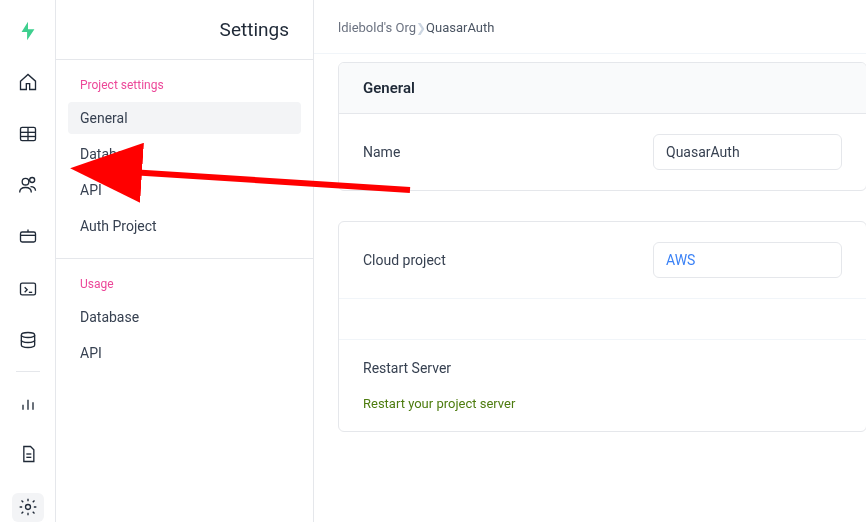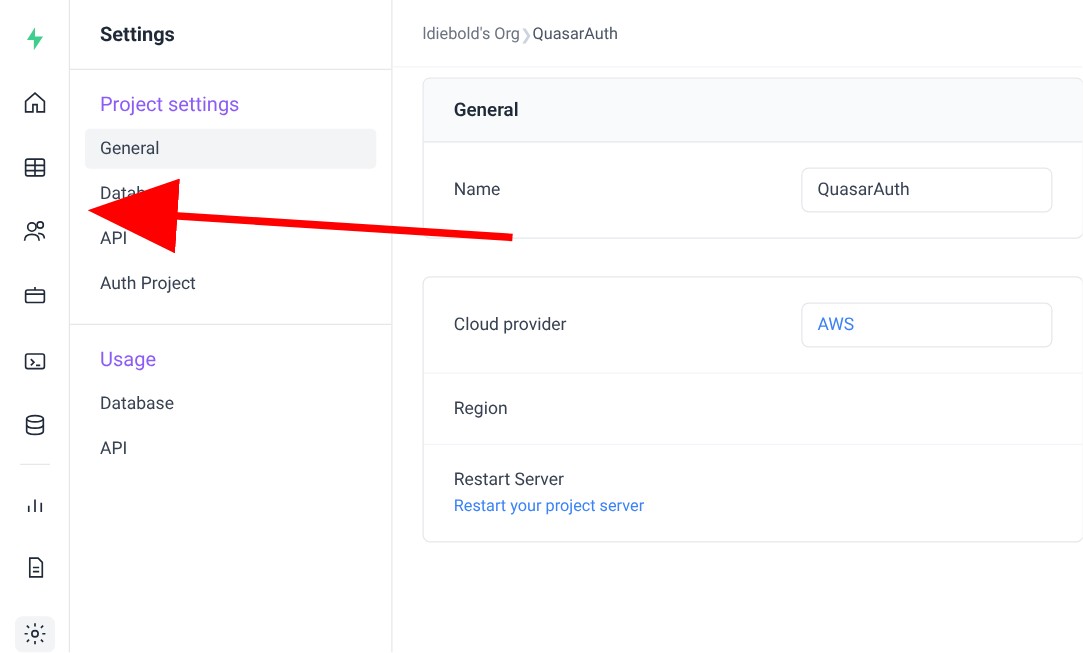--- a/index.html
+++ b/index.html
@@ -46,30 +46,31 @@
     }
     
     .settings-sidebar {
       width: 258px;
       border-right: 1px solid #e5e7eb;
       padding: 18px 0 0 0;
       display: flex;
       flex-direction: column;
     }
     .settings-title {
-      font-size: 16px;
-      font-weight: 700;
+      font-size: 19px;
+      font-weight: 400;
       padding: 0 24px 18px 24px;
+      text-align: right;
     }
     .settings-sidebar .section-divider {
       border-top: 1px solid #e5e7eb;
     }
     .section-heading {
-      font-size: 16px;
-      color: #8b5cf6;
+      font-size: 12px;
+      color: #ec4899;
       padding: 18px 24px 8px 24px;
     }
     .nav-item {
       margin: 2px 12px;
       padding: 8px 12px;
       font-size: 14px;
       color: #374151;
       border-radius: 4px;
       cursor: pointer;
     }
@@ -111,50 +112,50 @@
       padding: 16px 24px;
       font-size: 15px;
       font-weight: 600;
       color: #1f2937;
       border-bottom: 1px solid #e5e7eb;
     }
     .card-row {
       display: flex;
       align-items: center;
       padding: 20px 24px;
-      gap: 24px;
+      gap: 36px;
       border-bottom: 1px solid #f1f5f9;
     }
     .card-row:last-child { border-bottom: none; }
     .field-label {
       width: 254px;
       font-size: 14px;
       color: #374151;
       flex-shrink: 0;
     }
     .field-sub {
       font-size: 13px;
-      color: #3b82f6;
+      color: #4d7c0f;
       margin-top: 4px;
     }
     .field-value {
       flex: 1;
     }
     .text-input {
       width: 100%;
       padding: 9px 12px;
       font-size: 14px;
       border: 1px solid #e5e7eb;
       border-radius: 6px;
       color: #374151;
       font-family: inherit;
       background: #fff;
     }
     .text-input[readonly] { color: #3b82f6; }
-    .card-row.stacked { flex-direction: column; align-items: flex-start; gap: 2px; }
+    .card-row.stacked { flex-direction: column; align-items: flex-start; gap: 16px; }
     
     .annotation {
       position: absolute;
       pointer-events: none;
       z-index: 100;
     }
   </style>
 </head>
 <body>
 
@@ -258,27 +259,26 @@
       <div class="card-row">
         <div class="field-label">Name</div>
         <div class="field-value">
           <input class="text-input" type="text" value="QuasarAuth" style="">
         </div>
       </div>
     </section>
 
     <section class="card">
       <div class="card-row">
-        <div class="field-label">Cloud provider</div>
+        <div class="field-label">Cloud project</div>
         <div class="field-value">
           <input class="text-input" type="text" readonly="" value="AWS" style="">
         </div>
       </div>
       <div class="card-row">
-        <div class="field-label">Region</div>
       </div>
       <div class="card-row stacked">
         <div class="field-label" style="width:auto;">Restart Server</div>
         <div class="field-sub">Restart your project server</div>
       </div>
     </section>
   </div>
 </main>
 
 <svg class="annotation" style="left:0;top:0;" width="866" height="522">

